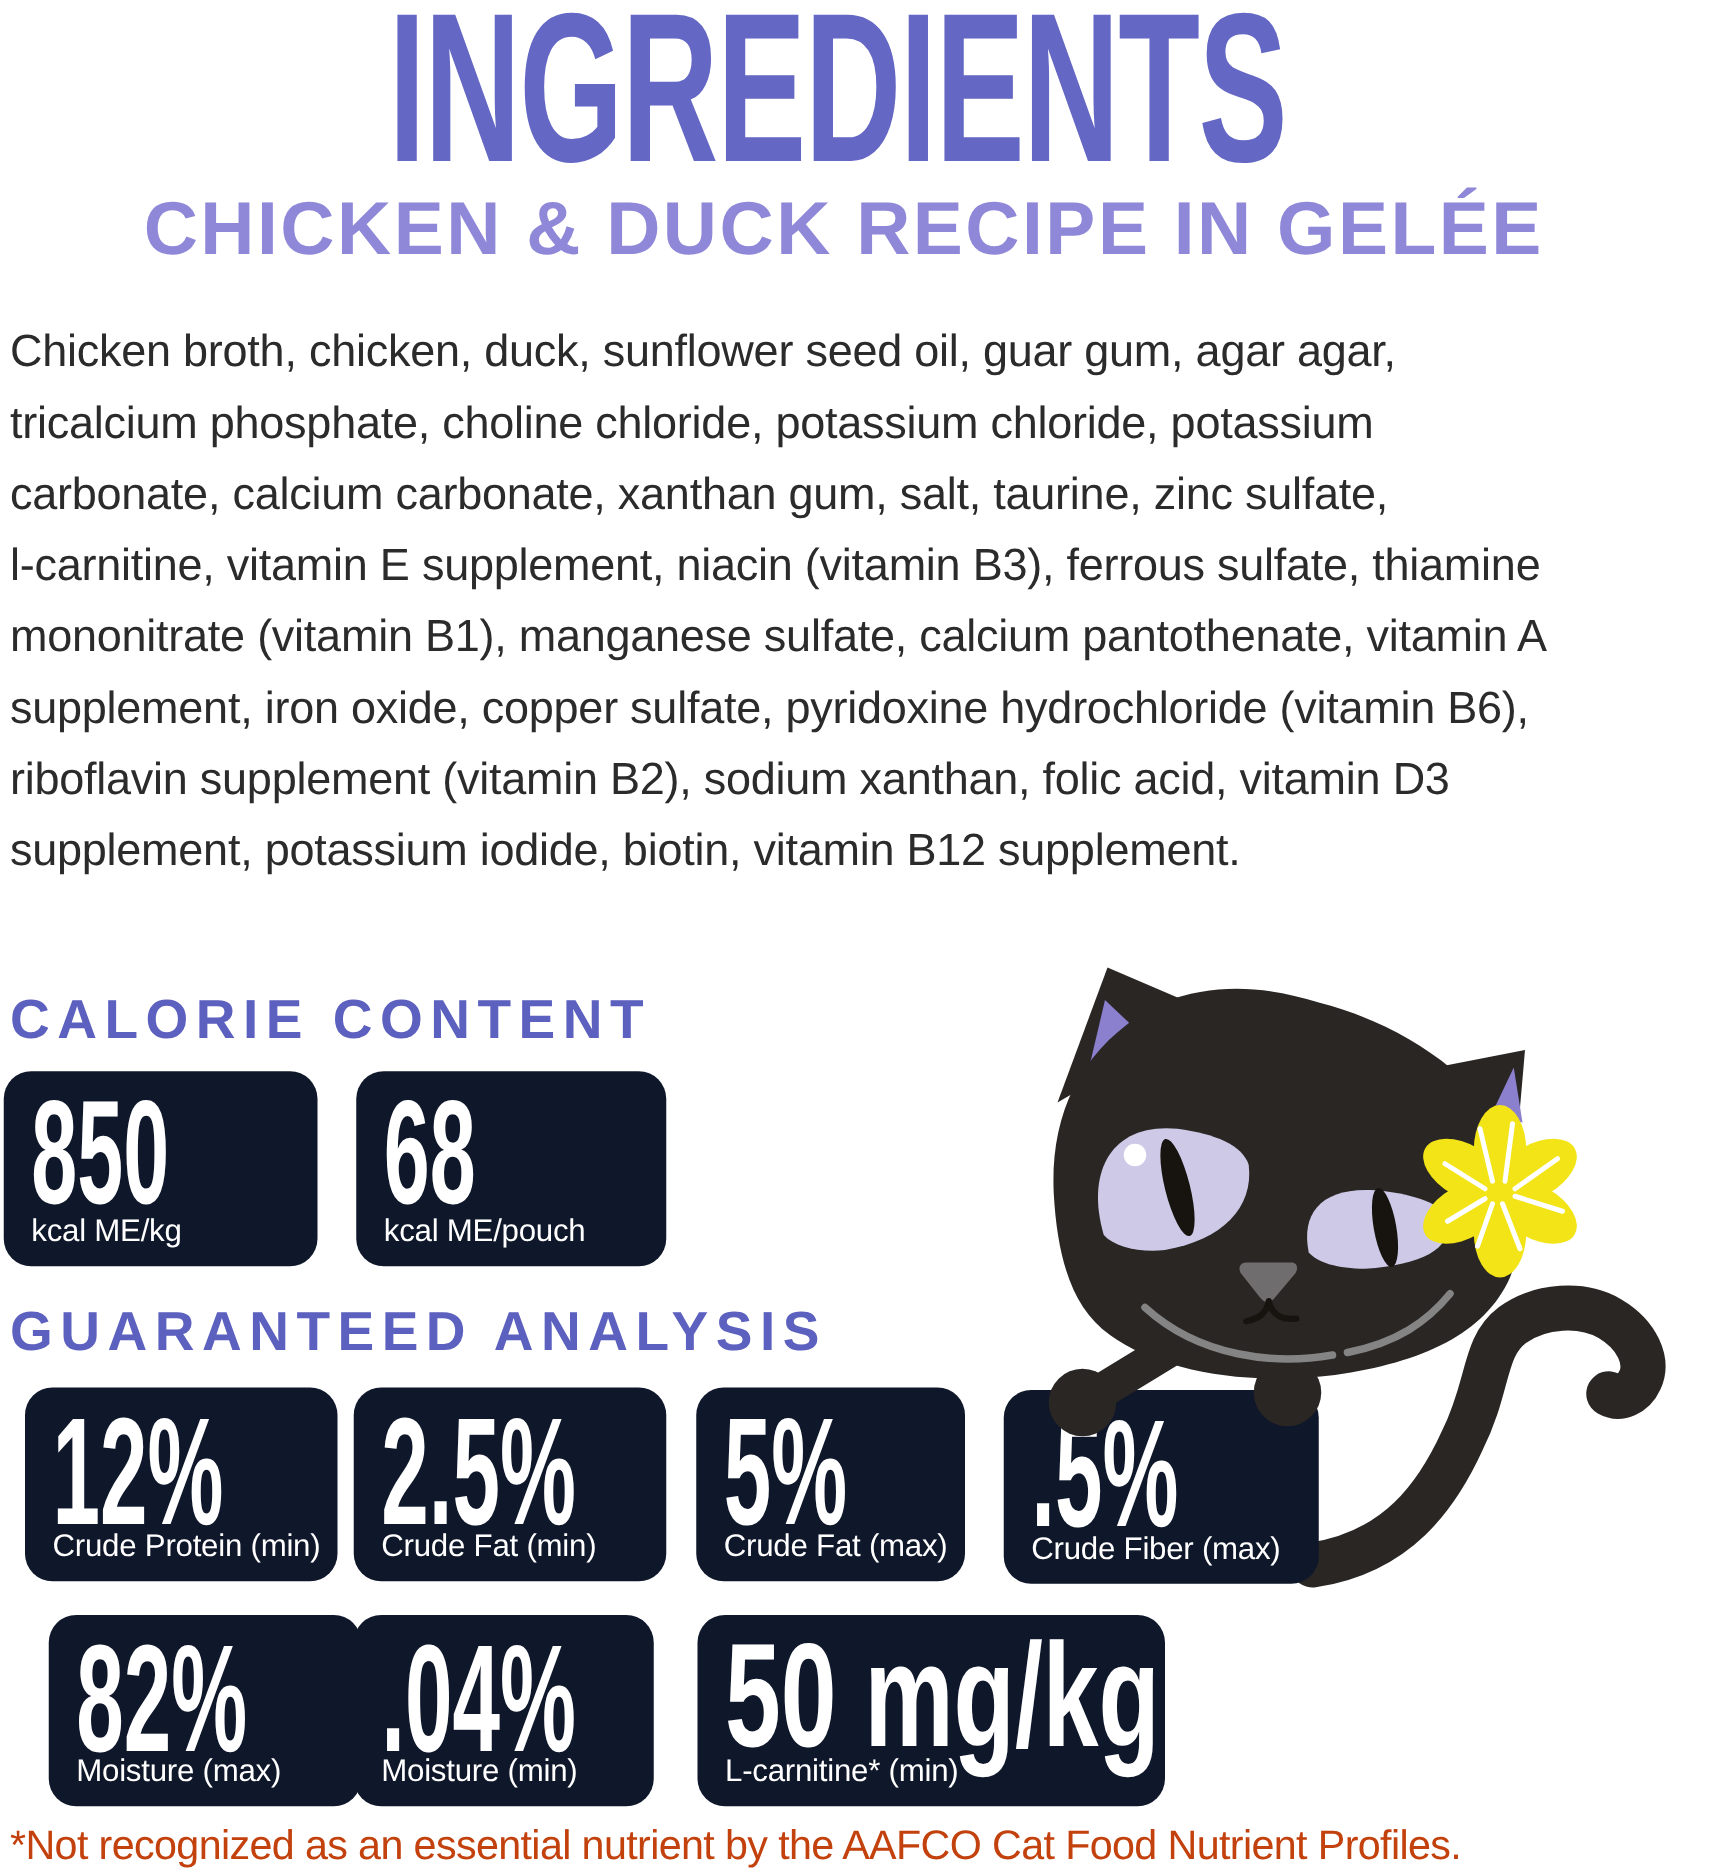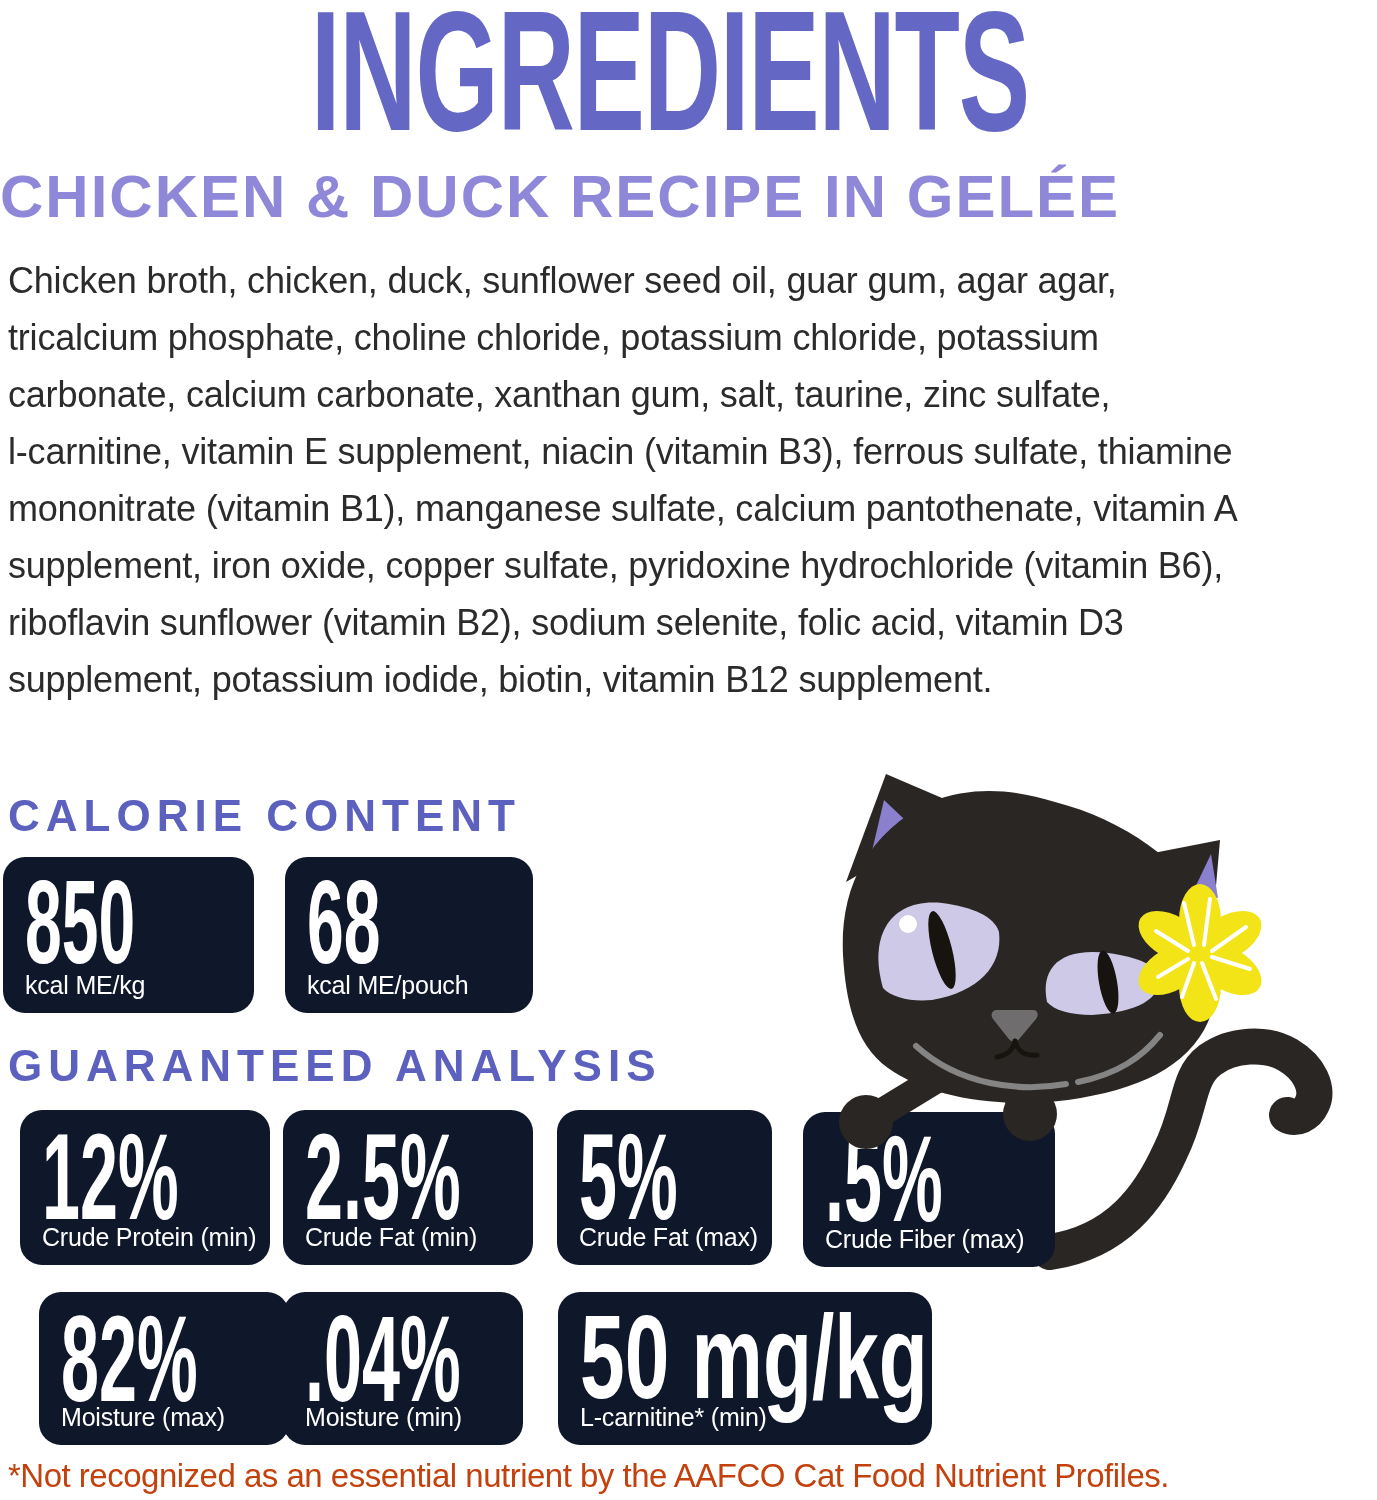--- a/index.html
+++ b/index.html
@@ -22,22 +22,22 @@
     font-size:170px; font-weight:bold; line-height:1;
     color:#6467C4;
     transform:scaleX(0.63);
     transform-origin:center top;
     letter-spacing:-2px;
     white-space:nowrap;
   }
 
   
   .subtitle-wrap {
-    position:absolute; left:0; top:164px; width:1350px;
-    display:flex; justify-content:flex-start;
+    position:absolute; left:0; top:150px; width:1350px;
+    display:flex; justify-content:center;
   }
   .subtitle {
     margin:0;
     font-size:60px; font-weight:bold; line-height:1.1;
     color:#8F88D8; letter-spacing:2px; white-space:nowrap;
   }
 
   
   .ingredients { position:absolute; left:8px; top:252px; width:1369px; }
   .ing-line {
@@ -100,21 +100,21 @@
     <h2 class="subtitle">CHICKEN &amp; DUCK RECIPE IN GELÉE</h2>
   </div>
 
   <div class="ingredients">
     <div class="ing-line">Chicken broth, chicken, duck, sunflower seed oil, guar gum, agar agar,</div>
     <div class="ing-line">tricalcium phosphate, choline chloride, potassium chloride, potassium</div>
     <div class="ing-line">carbonate, calcium carbonate, xanthan gum, salt, taurine, zinc sulfate,</div>
     <div class="ing-line">l-carnitine, vitamin E supplement, niacin (vitamin B3), ferrous sulfate, thiamine</div>
     <div class="ing-line">mononitrate (vitamin B1), manganese sulfate, calcium pantothenate, vitamin A</div>
     <div class="ing-line">supplement, iron oxide, copper sulfate, pyridoxine hydrochloride (vitamin B6),</div>
-    <div class="ing-line">riboflavin sunflower (vitamin B2), sodium selenite, folic acid, vitamin D3</div>
+    <div class="ing-line">riboflavin supplement (vitamin B2), sodium xanthan, folic acid, vitamin D3</div>
     <div class="ing-line">supplement, potassium iodide, biotin, vitamin B12 supplement.</div>
   </div>
 
   <h3 class="section-heading calorie-heading">CALORIE CONTENT</h3>
 
   <div class="pill cal" style="left:3px;top:857px;width:251px;height:156px;">
     <div class="num">850</div>
     <div class="lbl">kcal ME/kg</div>
   </div>
   <div class="pill cal" style="left:285px;top:857px;width:248px;height:156px;">

